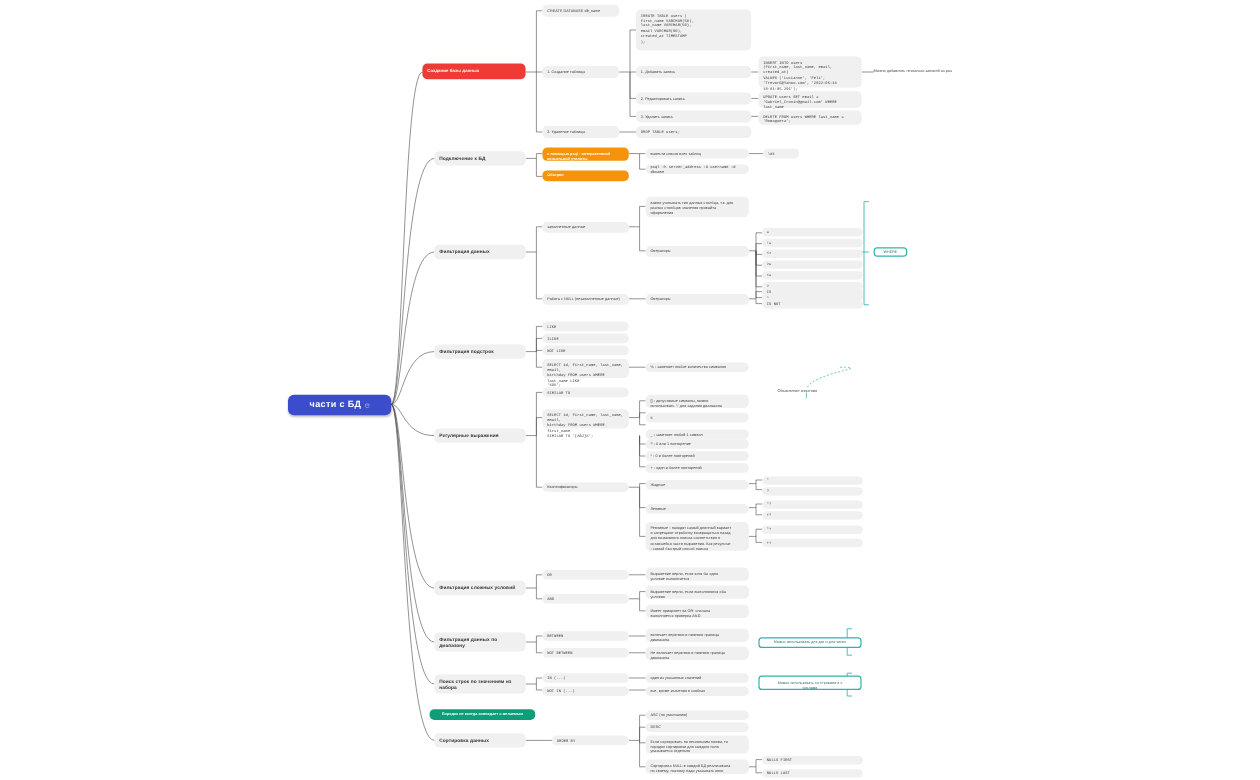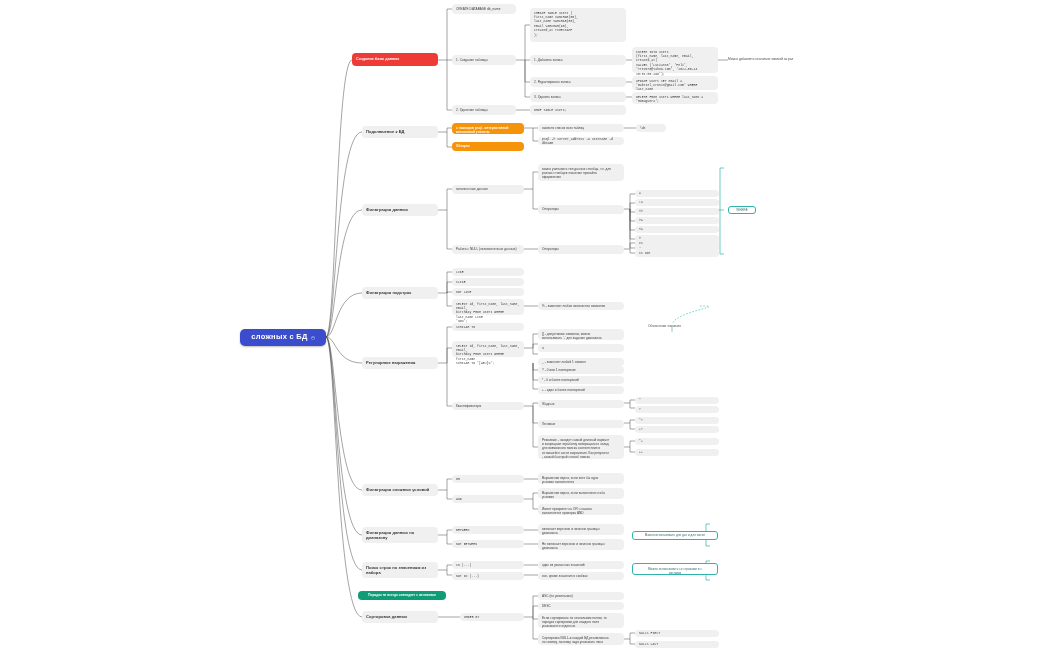--- a/index.html
+++ b/index.html
@@ -155,21 +155,21 @@
 
     <g fill="none" stroke="#2fb3ab" stroke-width="0.6" stroke-dasharray="1.6 1.6">
       <path d="M700 306 C 730 306 678 310 672 324"></path>
     </g>
     <g fill="none" stroke="#2fb3ab" stroke-width="0.6">
       <path d="M672 327 V332"></path>
     </g>
   </svg>
 
   <div class="node root" style="left:240px;top:329px;width:86px;height:17px;">
-    <span>сложных с БД</span>
+    <span>части с БД</span>
     <svg class="icon-note" viewBox="0 0 16 16">
         <ellipse cx="8" cy="4" rx="6" ry="2.4" fill="none" stroke="#fff" stroke-width="1.4"></ellipse>
         <path d="M2 4v8c0 1.3 2.7 2.4 6 2.4s6-1.1 6-2.4V4" fill="none" stroke="#fff" stroke-width="1.4"></path>
       </svg>
   </div>
 
   <div class="node red" style="left:352px;top:53px;width:86px;height:13px;">
     <span>Создание базы данных</span>
   </div>
   <div class="node" style="left:452px;top:4px;width:64px;height:10px;">

